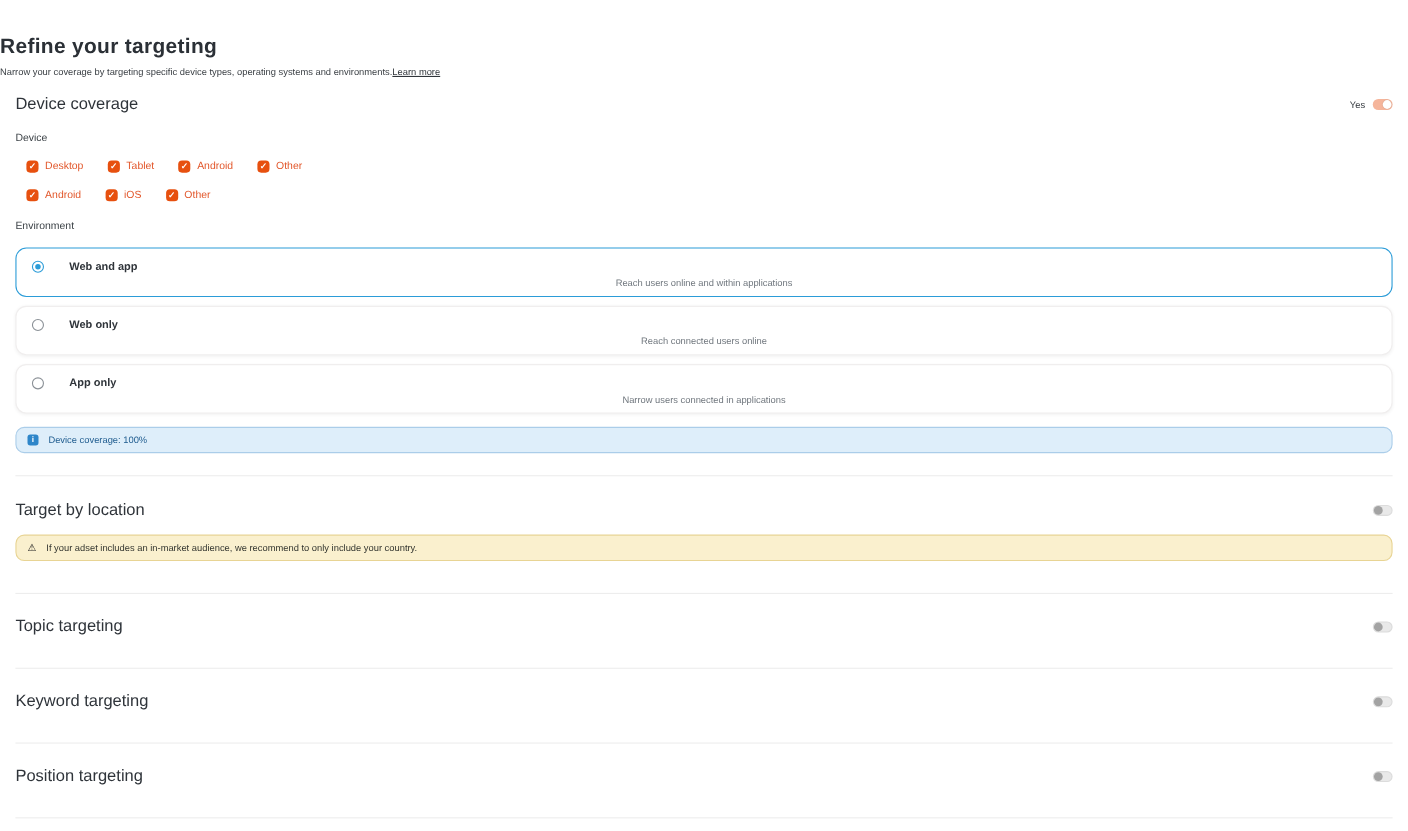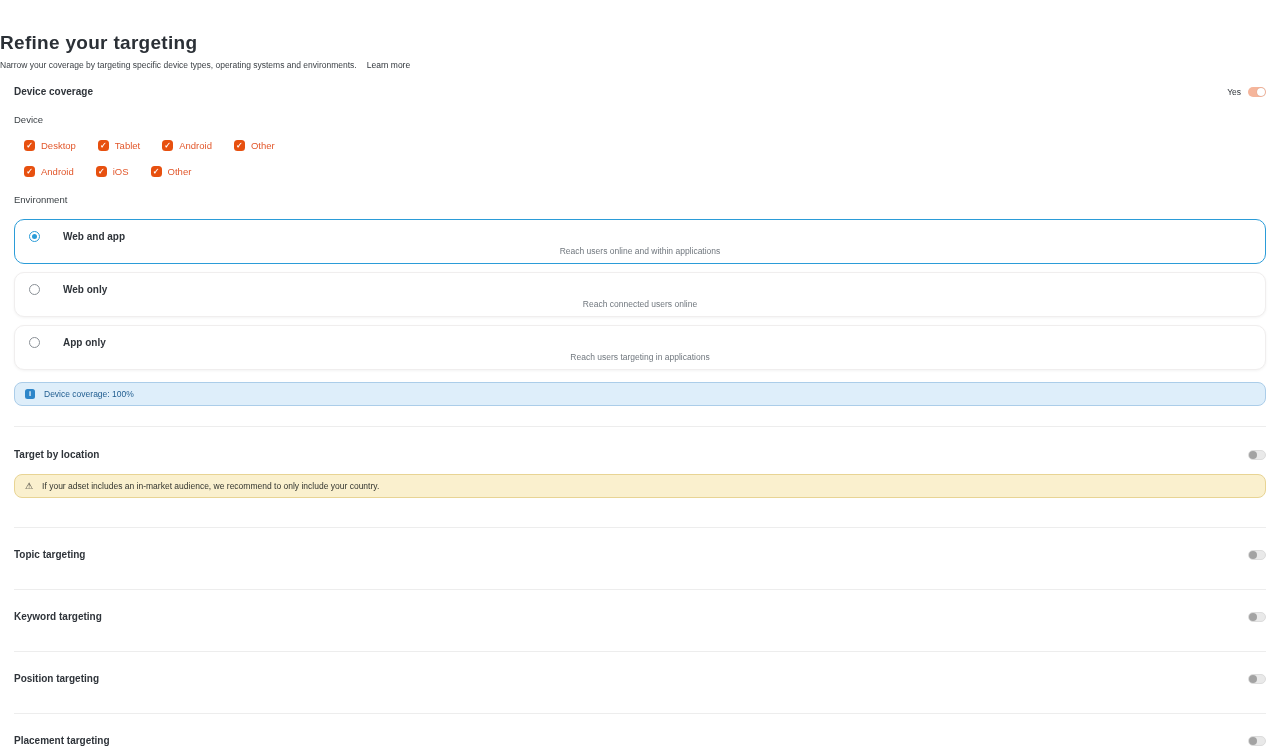--- a/index.html
+++ b/index.html
@@ -8,25 +8,25 @@
     width:1280px; height:755px; overflow:hidden;
     font-family:"Liberation Sans", sans-serif;
     color:#2f343a;
   }
   .content { padding:0 14px; }
 
   
   header { padding-top:32px; text-align:left; }
   .page-title { font-size:19px; font-weight:600; letter-spacing:.3px; color:#2b3036; }
   .subtitle { margin-top:6px; font-size:8.5px; color:#3a3f44; }
-  .subtitle a { color:#2f343a; margin-left:10px; cursor:pointer; }
+  .subtitle a { color:#2f343a; text-decoration:underline; cursor:pointer; }
 
   
   .head-row { display:flex; align-items:center; justify-content:space-between; }
-  .sec-heading { font-size:10px; font-weight:700; color:#2f343a; }
+  .sec-heading { font-size:15px; font-weight:400; color:#2f343a; }
   .toggle-wrap { display:flex; align-items:center; gap:7px; }
   .toggle-label { font-size:8.5px; color:#2f343a; }
 
   
   .toggle { width:18px; height:10px; border-radius:5px; position:relative; cursor:pointer; }
   .toggle .knob { width:8px; height:8px; border-radius:50%; position:absolute; top:1px; }
   .toggle.on  { background:#F5B59B; }
   .toggle.on .knob { right:1px; background:#ffffff; box-shadow:0 0 1px rgba(0,0,0,.25); }
   .toggle.off { background:#e9e9e9; border:1px solid #dcdcdc; }
   .toggle.off .knob { left:0px; top:0px; background:#a3a3a3; }
@@ -167,21 +167,21 @@
       </div>
       <div class="env-desc">Reach connected users online</div>
     </div>
     <div class="env-card">
       <div class="env-top">
         <span class="radio">
             <span class="dot"></span>
           </span>
         <span class="env-title">App only</span>
       </div>
-      <div class="env-desc">Reach users targeting in applications</div>
+      <div class="env-desc">Narrow users connected in applications</div>
     </div>
   </div>
 
   <div class="info-banner">
     <span class="info-icon">i</span>
     <span class="info-text">Device coverage: 100%</span>
   </div>
 
   <hr class="divider">
 

